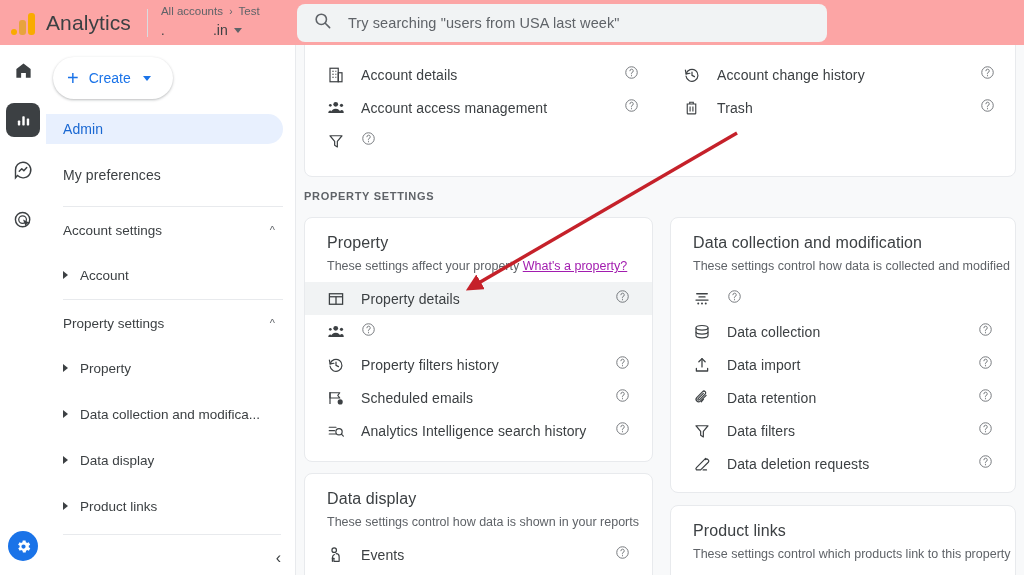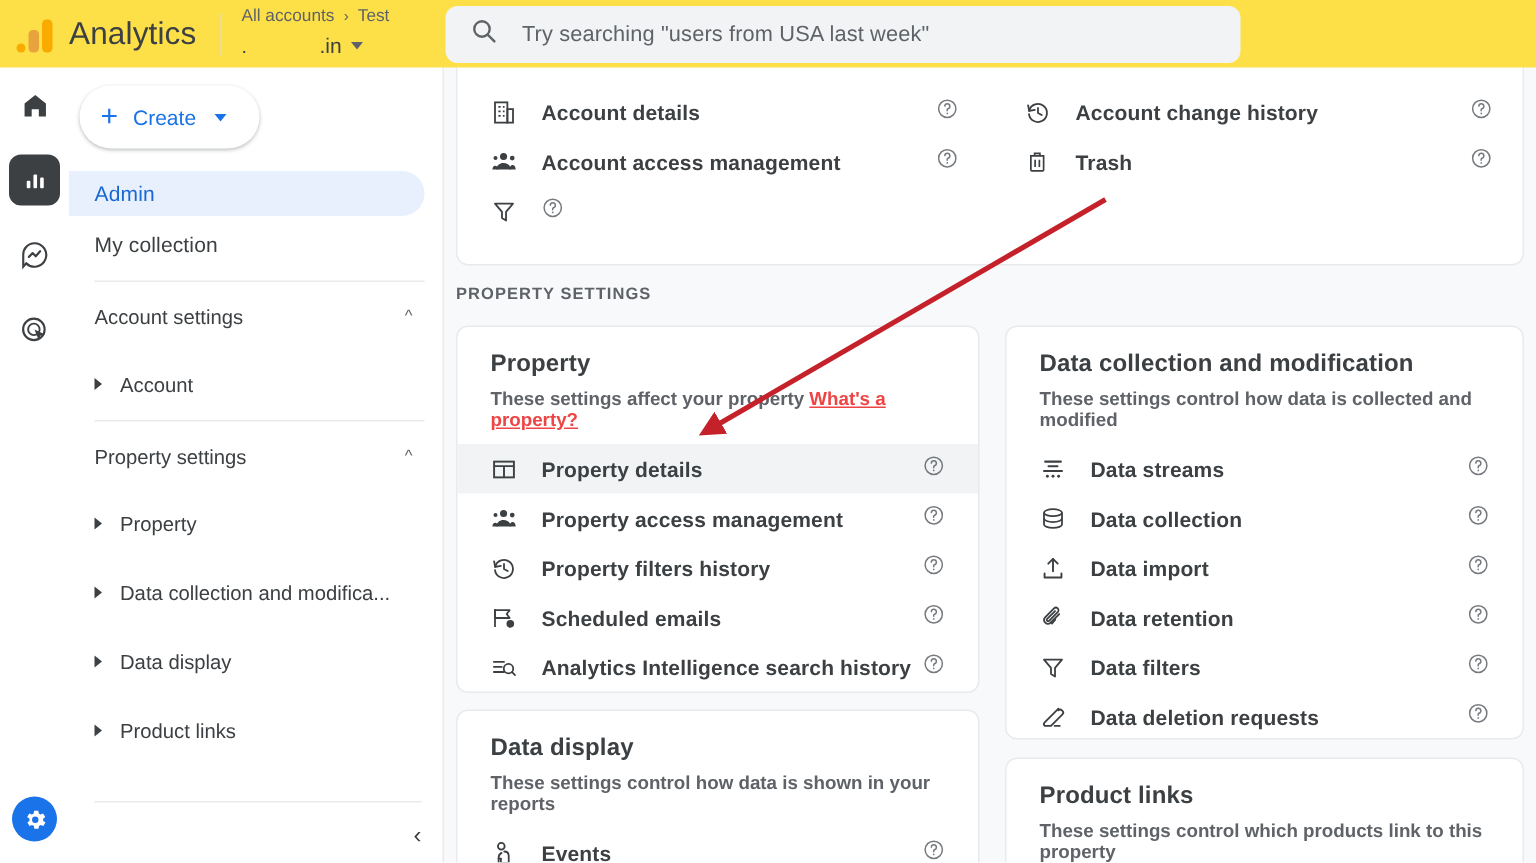--- a/index.html
+++ b/index.html
@@ -9,21 +9,21 @@
     background: #ffffff;
     overflow: hidden;
     color: #202124;
   }
   #app { position: relative; width: 1024px; height: 575px; }
 
   
   .topbar {
     position: absolute; top: 0; left: 0;
     width: 1024px; height: 45px;
-    background: #fde047;
+    background: #fca5a5;
     display: flex; align-items: center;
     z-index: 20;
   }
   .logo-wrap { width: 46px; display: flex; justify-content: center; align-items: center; }
   .ga-logo { position: relative; width: 25px; height: 24px; }
   .ga-logo .bar {
     position: absolute; bottom: 0; border-radius: 3px;
   }
   .ga-logo .b1 { left: 0; width: 6px; height: 6px; border-radius: 50%; background: #F9AB00; }
   .ga-logo .b2 { left: 8px; width: 7px; height: 15px; background: #E8A33D; }
@@ -102,21 +102,21 @@
   .create-label { font-size: 14px; color: #1a73e8; margin-left: 10px; }
   .create-caret {
     margin-left: 12px; width: 0; height: 0;
     border-left: 4px solid transparent; border-right: 4px solid transparent;
     border-top: 5px solid #1a73e8;
   }
 
   .nav-item {
     height: 30px; display: flex; align-items: center;
     padding-left: 17px; font-size: 14px; color: #3c4043;
-    margin: 0 12px 4px 0; border-radius: 0 16px 16px 0;
+    margin: 0 12px 16px 0; border-radius: 0 16px 16px 0;
     letter-spacing: .1px;
   }
   .nav-item.first { margin-top: 15px; }
   .nav-item.selected { background: #e8f0fe; color: #1967d2; }
   .nav-sep { height: 1px; background: #e8eaed; margin: 9px 12px 9px 17px; }
 
   .nav-group {
     height: 28px; display: flex; align-items: center; justify-content: space-between;
     padding: 0 20px 0 17px; font-size: 13.5px; color: #3c4043;
   }
@@ -140,28 +140,28 @@
   }
 
   
   .main {
     position: absolute; top: 45px; left: 296px;
     width: 728px; height: 530px;
     background: #f8f9fa;
     overflow: hidden;
   }
   .card {
-    background: #fff; border: 1px solid #e8eaed; border-radius: 8px; font-weight: bold;
+    background: #fff; border: 1px solid #e8eaed; border-radius: 8px;
   }
   .acct-card {
     position: absolute; top: -28px; left: 8px;
     width: 712px; height: 160px;
     padding: 0;
   }
-  .link { color: #ef4444; text-decoration: underline; }
+  .link { color: #a21caf; text-decoration: underline; }
 
   .grid2 { position: absolute; top: 40px; left: 0; width: 712px; }
   .settings-row {
     height: 33px; display: flex; align-items: center;
     padding-left: 22px; padding-right: 22px;
   }
   .settings-row .ico { width: 34px; display: flex; align-items: center; }
   .settings-row .lbl { flex: 1; font-size: 14px; color: #3c4043; letter-spacing: .1px; }
   .settings-row.hl { background: #f1f3f4; }
   .help-ico { opacity: .85; }
@@ -281,21 +281,21 @@
     <div class="create-btn">
       <span class="create-plus">+</span>
       <span class="create-label">Create</span>
       <span class="create-caret"></span>
     </div>
 
     <div class="nav-item selected first">
       <span>Admin</span>
     </div>
     <div class="nav-item">
-      <span>My collection</span>
+      <span>My preferences</span>
     </div>
 
     <div class="nav-sep"></div>
 
     <div class="nav-group">
       <span>Account settings</span>
       <span class="chev-up">^</span>
     </div>
     <div class="nav-sub">
       <span class="sub-caret"></span>
@@ -470,21 +470,20 @@
         <span class="ico">
           <svg width="19" height="19" viewBox="0 0 24 24" fill="#3c4043">
             <circle cx="11" cy="8" r="3"></circle>
             <path d="M5 19c0-3.3 2.7-5.5 6-5.5s6 2.2 6 5.5z"></path>
             <circle cx="18.3" cy="9.3" r="2"></circle>
               <path d="M16 19c0-2.2 1.1-3.8 2.6-3.8S21.2 16.8 21.2 19z"></path>
             <circle cx="4.2" cy="9.3" r="1.7"></circle>
               <path d="M1.6 19c0-2 1-3.3 2.4-3.3S6.4 17 6.4 19z"></path>
           </svg>
         </span>
-        <span class="lbl">Property access management</span>
         <span class="help-ico">
           <svg width="15" height="15" viewBox="0 0 24 24" fill="none" stroke="#5f6368" stroke-width="1.6">
             <circle cx="12" cy="12" r="9.2"></circle>
             <path d="M9.4 9.2a2.7 2.7 0 1 1 3.4 2.8c-.6.3-.9.8-.9 1.6v.5" stroke-linecap="round"></path>
             <circle cx="12" cy="17" r=".9" fill="#5f6368" stroke="none"></circle>
           </svg>
         </span>
       </div>
 
       <div class="settings-row">
@@ -552,21 +551,20 @@
         <span class="ico">
           <svg width="18" height="18" viewBox="0 0 24 24" stroke="#3c4043" stroke-width="1.8" stroke-linecap="round">
             <line x1="5" y1="5" x2="19" y2="5"></line>
             <line x1="8" y1="9.2" x2="16" y2="9.2"></line>
             <line x1="4" y1="13.4" x2="20" y2="13.4"></line>
             <circle cx="7" cy="18" r="1.3" fill="#3c4043" stroke="none"></circle>
             <circle cx="12" cy="18" r="1.3" fill="#3c4043" stroke="none"></circle>
             <circle cx="17" cy="18" r="1.3" fill="#3c4043" stroke="none"></circle>
           </svg>
         </span>
-        <span class="lbl">Data streams</span>
         <span class="help-ico">
           <svg width="15" height="15" viewBox="0 0 24 24" fill="none" stroke="#5f6368" stroke-width="1.6">
             <circle cx="12" cy="12" r="9.2"></circle>
             <path d="M9.4 9.2a2.7 2.7 0 1 1 3.4 2.8c-.6.3-.9.8-.9 1.6v.5" stroke-linecap="round"></path>
             <circle cx="12" cy="17" r=".9" fill="#5f6368" stroke="none"></circle>
           </svg>
         </span>
       </div>
 
       <div class="settings-row">

